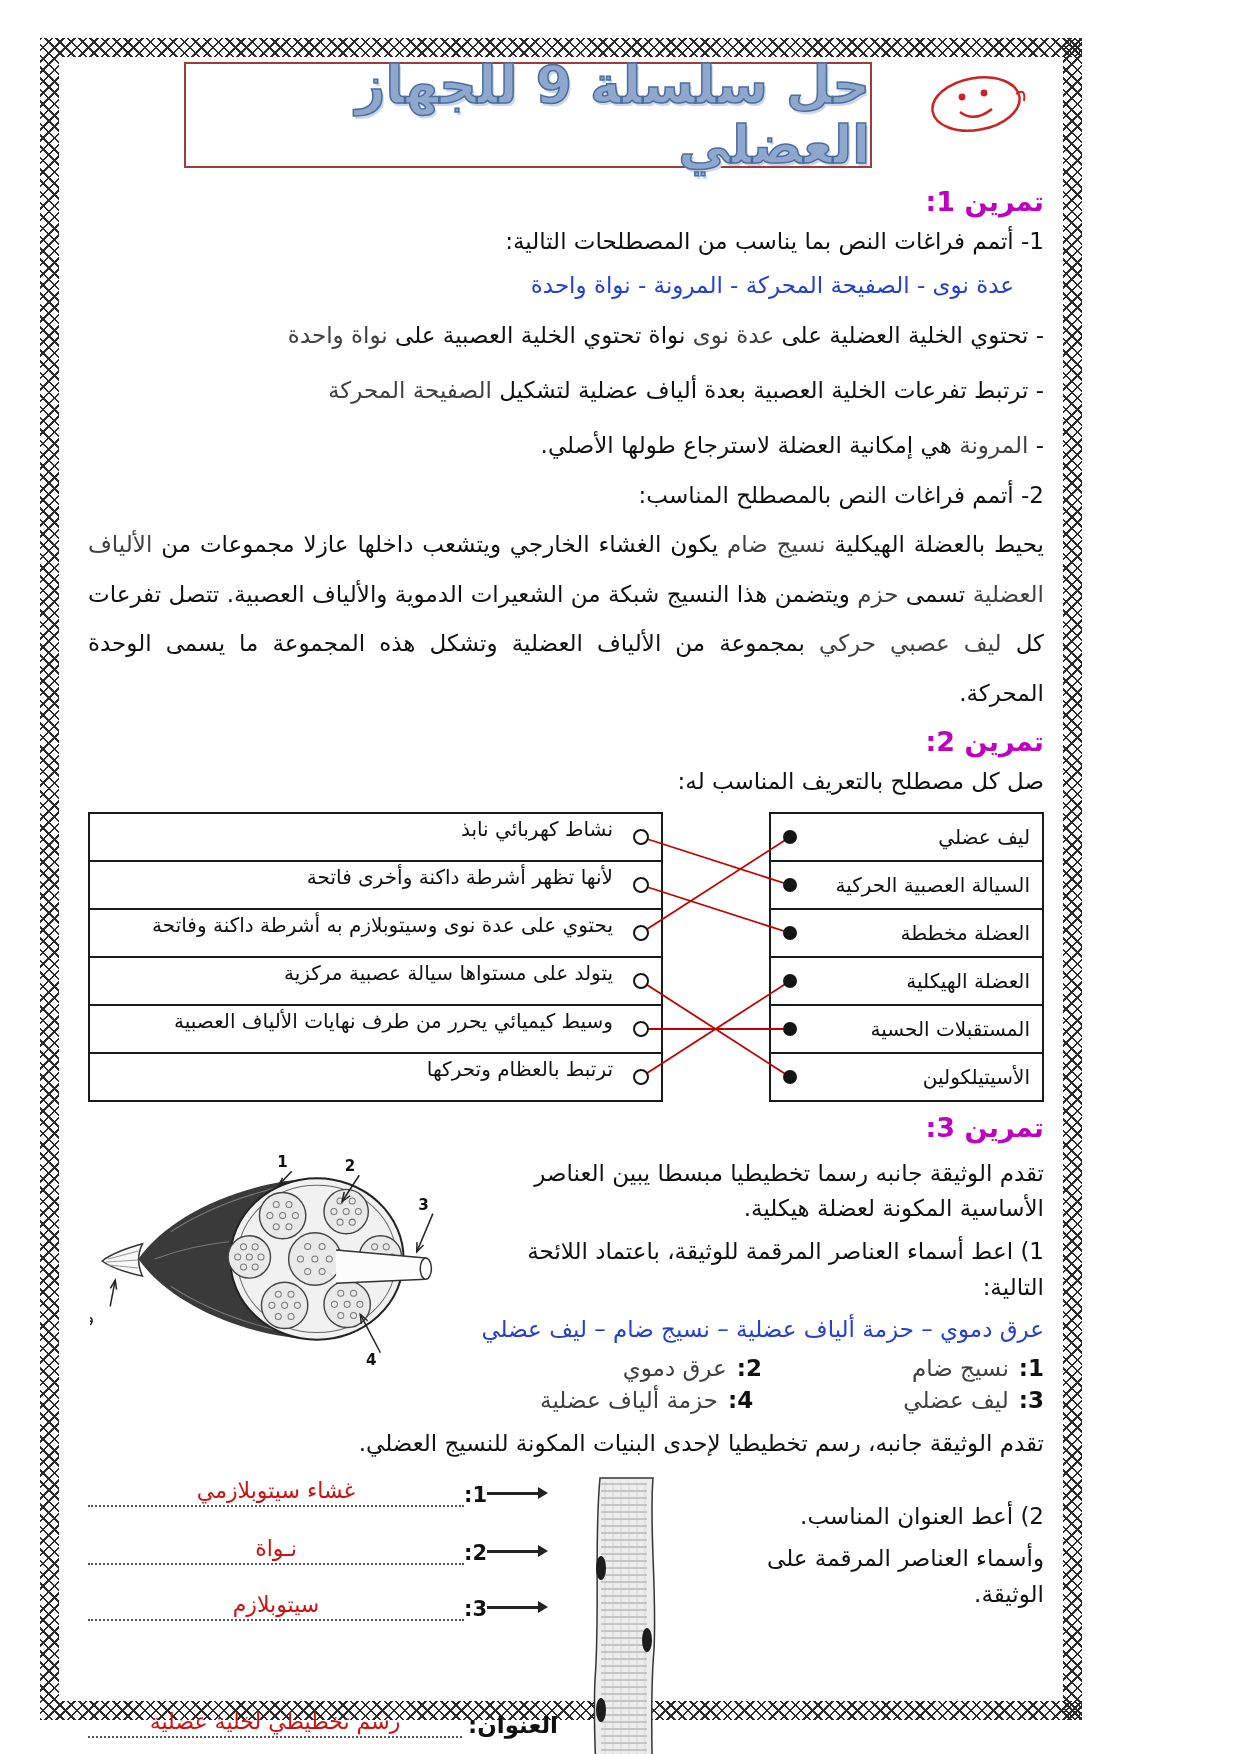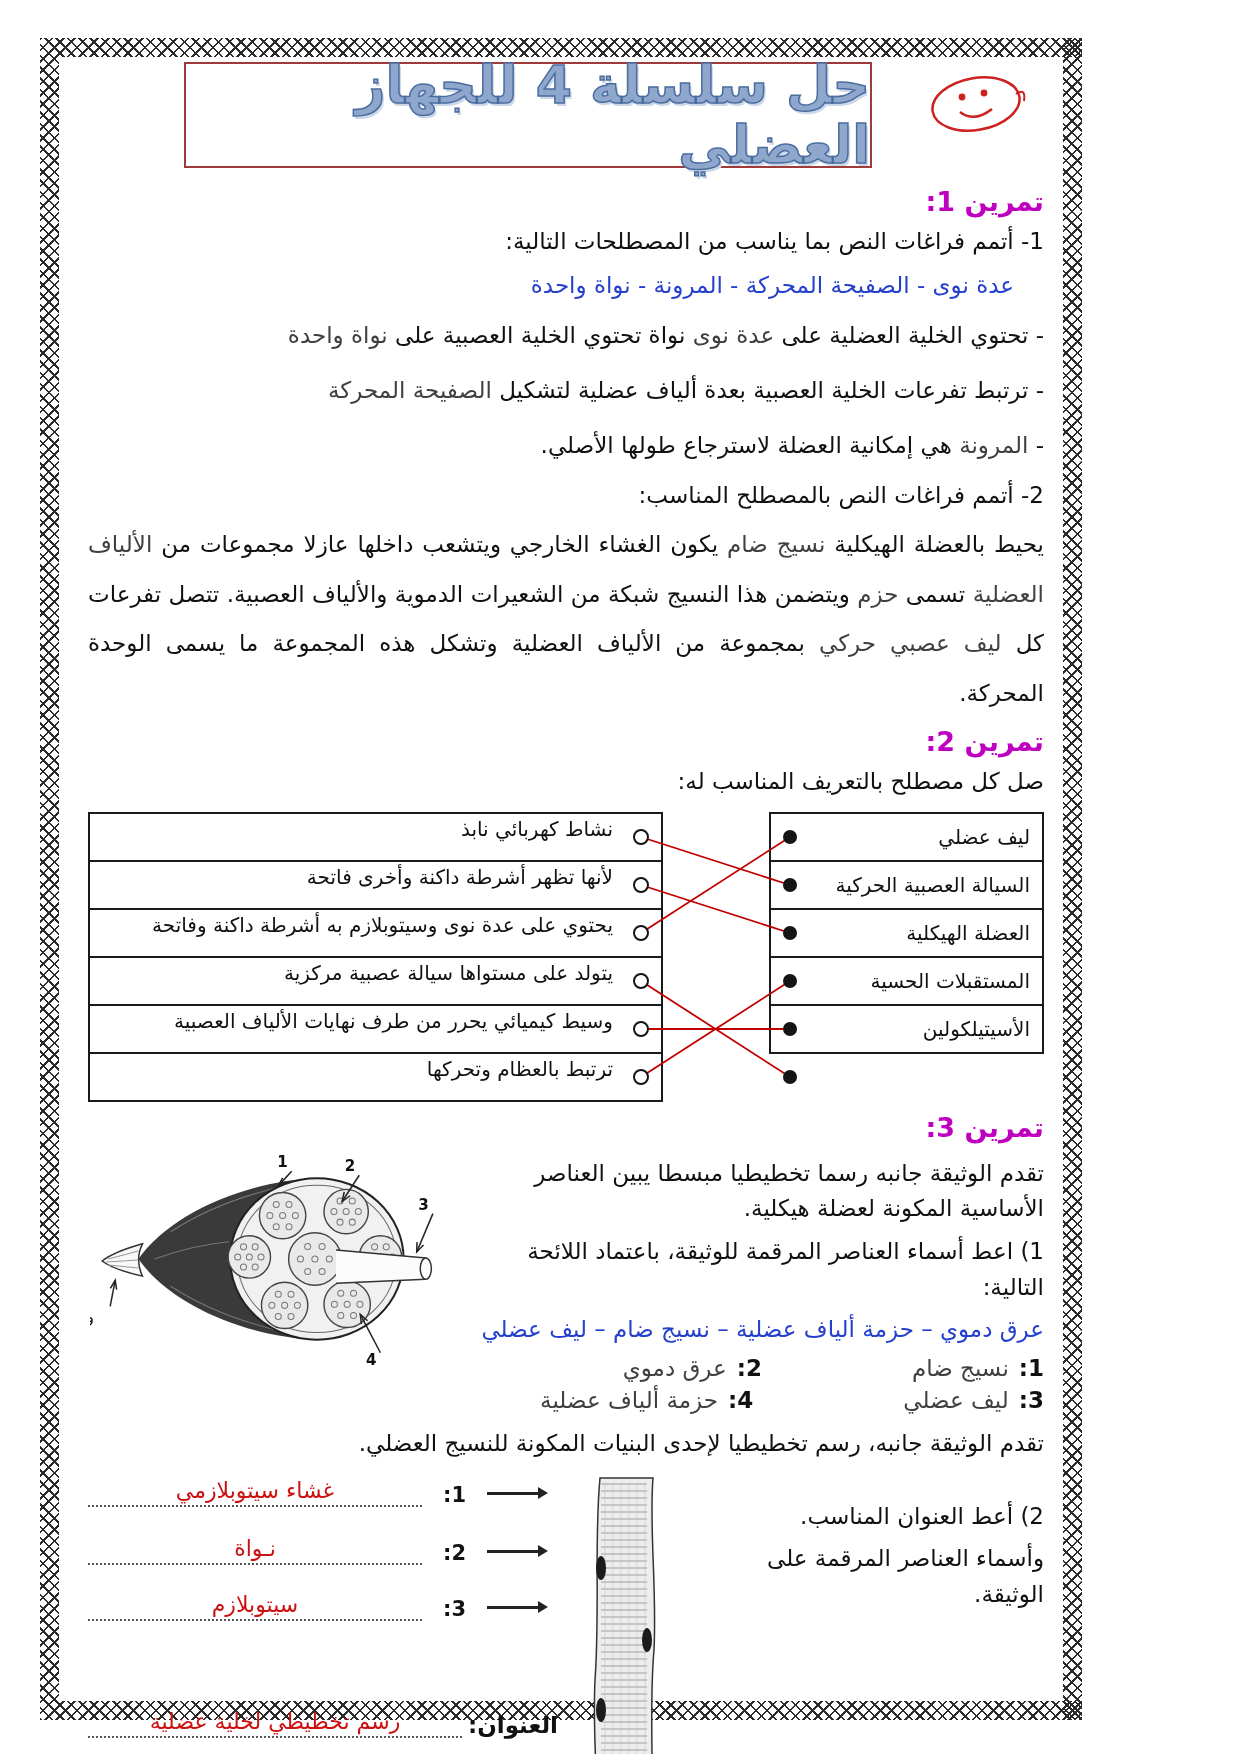--- a/index.html
+++ b/index.html
@@ -50,21 +50,21 @@
   
   .ex3-top{display:flex;gap:14px;margin-top:2px}
   .ex3-text{flex:1;min-width:0}
   .fig1{flex:0 0 360px;padding-top:4px}
   .ansrow{display:flex;gap:150px;margin:6px 0}
   .ans b{color:#111;margin-left:10px;font-weight:bold}
   .ex3-bottom{display:flex;gap:10px;margin-top:8px}
   .ex3-text2{flex:0 0 340px;padding-top:22px}
   .fig2{flex:1;position:relative;height:380px;direction:ltr}
   .fig2 .cell{position:absolute;right:0;top:0}
-  .lblrow{position:absolute;left:0;width:calc(100% - 155px);display:flex;align-items:flex-end;gap:21px}
+  .lblrow{position:absolute;left:0;width:calc(100% - 155px);display:flex;align-items:flex-end;gap:0}
   .dotline{flex:1;border-bottom:2px dotted #555;text-align:center;padding-bottom:2px}
   .red-hand{color:#cc1111;font-size:22px}
   .num{font-weight:bold;font-size:21px;direction:rtl}
   .harrow{position:relative;width:52px;height:2.5px;background:#222;margin-bottom:12px}
   .harrow:after{content:"";position:absolute;right:-9px;top:-5.5px;border-left:10px solid #222;
     border-top:6px solid transparent;border-bottom:6px solid transparent}
   .titlerow{position:absolute;left:0;width:470px;display:flex;align-items:flex-end;gap:6px}
   .titlelabel{font-weight:bold;font-size:23px;direction:rtl}
 
   .fnum{font-family:"DejaVu Sans",sans-serif;font-size:15px;font-weight:bold;fill:#111}
@@ -77,21 +77,21 @@
 <div class="sheet">
   <div class="bord bord-top"></div>
   <div class="bord bord-bottom"></div>
   <div class="bord bord-left"></div>
   <div class="bord bord-right"></div>
 
   <div class="content">
 
     <header class="title-row">
       <div class="title-box">
-        <span class="title-text">حل سلسلة 4 للجهاز العضلي</span>
+        <span class="title-text">حل سلسلة 9 للجهاز العضلي</span>
       </div>
       <svg class="smiley" viewBox="0 0 104 76" width="104" height="76">
         <ellipse cx="50" cy="38" rx="44" ry="26" fill="none" stroke="#cc2222" stroke-width="2.5" transform="rotate(-10 50 38)"></ellipse>
         <circle cx="36" cy="31" r="3.4" fill="#cc2222"></circle>
         <circle cx="58" cy="27" r="3.4" fill="#cc2222"></circle>
         <path d="M 34,46 Q 48,57 66,43" fill="none" stroke="#cc2222" stroke-width="2.5"></path>
         <path d="M 90,28 q 10,-7 8,7" fill="none" stroke="#cc2222" stroke-width="2"></path>
       </svg>
     </header>
 
@@ -140,20 +140,23 @@
           <div class="mrow">
               <span>ترتبط بالعظام وتحركها</span>
             </div>
         </div>
         <div class="mcol terms">
           <div class="mrow">
               <span>ليف عضلي</span>
             </div>
           <div class="mrow">
               <span>السيالة العصبية الحركية</span>
+            </div>
+          <div class="mrow">
+              <span>العضلة مخططة</span>
             </div>
           <div class="mrow">
               <span>العضلة الهيكلية</span>
             </div>
           <div class="mrow">
               <span>المستقبلات الحسية</span>
             </div>
           <div class="mrow">
               <span>الأسيتيلكولين</span>
             </div>

